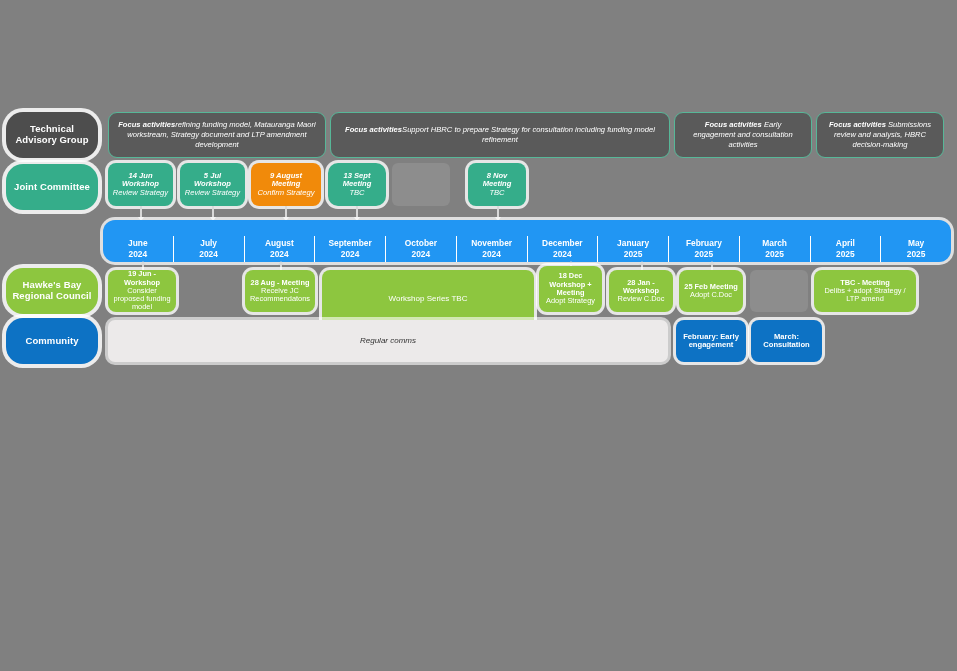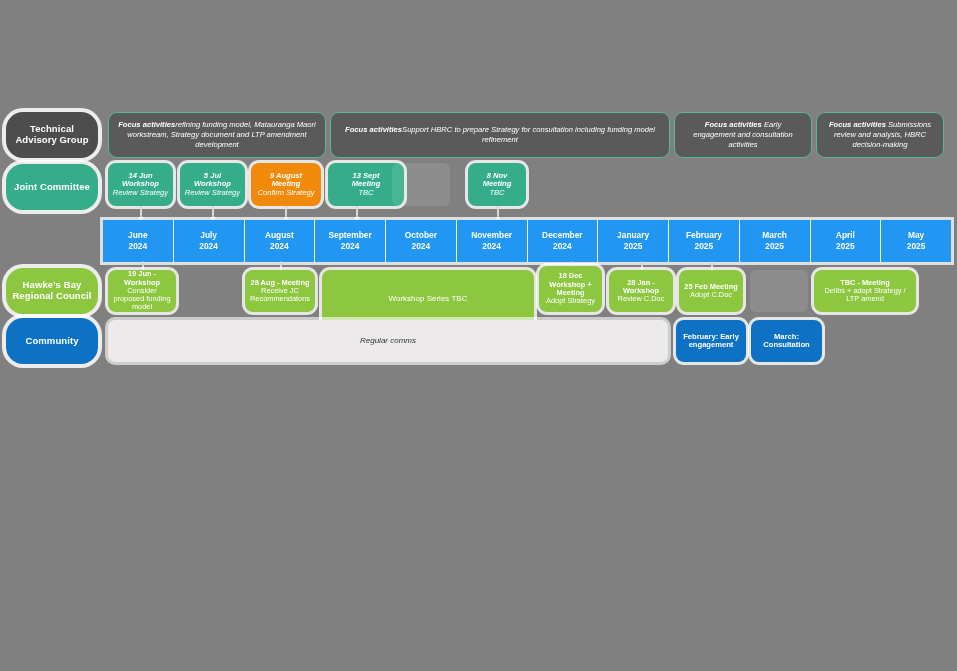--- a/index.html
+++ b/index.html
@@ -64,23 +64,24 @@
     box-shadow:0 0 0 3px rgba(255,255,255,.8);
   }
   .jc-chip .sub{font-weight:normal;font-style:italic;}
   .jc-chip.alt{background:#f18a0a;}
 
   
   .months{
     position:absolute;
     display:flex;
     background:#2196f3;
-    border-radius:0;
+    border-radius:12px;
     overflow:hidden;
     box-shadow:0 0 0 3px rgba(255,255,255,.75);
+    align-items:flex-end;
   }
   .month{
     flex:1 1 0;
     color:#ffffff;
     font-size:8.4px;
     font-weight:bold;
     text-align:center;
     display:flex;
     flex-direction:column;
     justify-content:center;
@@ -211,21 +212,21 @@
 
   <div class="node jc-chip alt" style="left:251px;top:163px;width:70px;height:43px;">
     <span class="inner">
       <span>9 August</span><br>
       <span>Meeting</span><br>
       <span class="sub">Confirm Strategy</span>
     </span>
   </div>
   <div class="tick" style="left:285px;top:206px;height:12px;"></div>
 
-  <div class="node jc-chip" style="left:328px;top:163px;width:76px;height:43px;">
+  <div class="node jc-chip" style="left:328px;top:163px;width:58px;height:43px;border-radius:10px;">
     <span class="inner">
       <span>13 Sept</span><br>
       <span>Meeting</span><br>
       <span class="sub">TBC</span>
     </span>
   </div>
   <div class="tick" style="left:356px;top:206px;height:12px;"></div>
 
   <div class="ghost" style="left:392px;top:163px;width:58px;height:43px;"></div>
 

